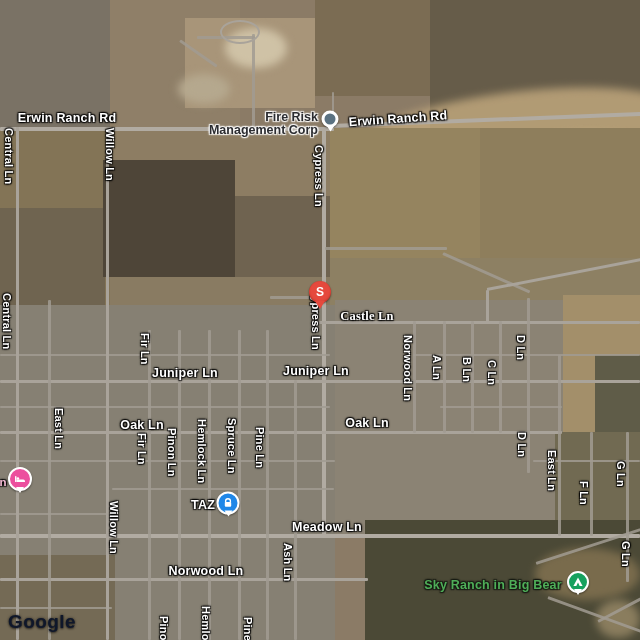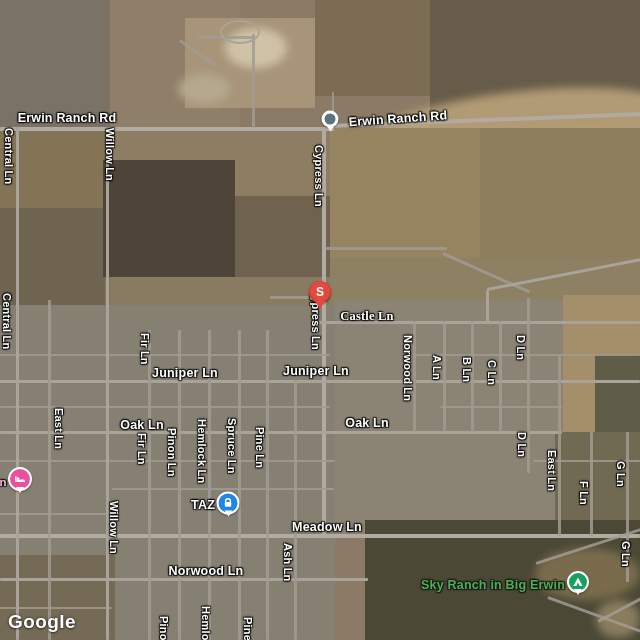--- a/index.html
+++ b/index.html
@@ -70,21 +70,21 @@
     border:4px solid transparent;border-top:6px solid #fff;}
   .pin-generic{width:17px;height:17px;background:#fff;border-radius:50%;box-shadow:0 1px 2px rgba(0,0,0,.45);}
   .pin-generic .dot{position:absolute;inset:3px;background:#5b7282;border-radius:50%;}
   .pin-s{width:22px;height:22px;background:#e5493d;border-radius:50%;box-shadow:0 1px 2px rgba(0,0,0,.5), inset 0 -1px 2px rgba(120,20,10,.4);}
   .pin-s::after{border-width:5px;border-top:8px solid #e5493d;}
   .s-glyph{color:#fff;font-weight:700;font-size:12px;font-family:"Liberation Sans",sans-serif;}
   .pin-taz{width:19px;height:19px;background:#1f87e8;border:2px solid #fff;border-radius:50%;box-shadow:0 1px 2px rgba(0,0,0,.45);}
   .pin-bed{width:20px;height:20px;background:#ec4f9e;border:2px solid #fff;border-radius:50%;box-shadow:0 1px 2px rgba(0,0,0,.45);}
   .pin-park{width:18px;height:18px;background:#16a15e;border:2px solid #fff;border-radius:50%;box-shadow:0 1px 2px rgba(0,0,0,.45);}
   
-  .logo{position:absolute;left:8px;bottom:7px;z-index:9;color:#ffffff;font-size:19px;font-weight:700;
+  .logo{position:absolute;left:8px;bottom:7px;z-index:9;color:#0f172a;font-size:19px;font-weight:700;
     letter-spacing:.4px;text-shadow:0 0 3px rgba(0,0,0,.55),0 1px 2px rgba(0,0,0,.45);margin-top:8px;}
   .attr{position:absolute;right:0;bottom:0;z-index:9;background:rgba(45,45,45,.62);color:#fff;
     font-size:10px;line-height:15px;padding:0 7px;height:15px;white-space:nowrap;}
 </style>
 </head>
 <body>
 
 <div class="map">
 
   <div class="tp" style="left:0;top:0;width:110px;height:128px;background:#7a7265;"></div>
@@ -200,22 +200,26 @@
   <span class="vl" style="left:551px;top:450px;">East Ln</span>
   <span class="vl" style="left:583px;top:481px;">F Ln</span>
   <span class="vl" style="left:620px;top:461px;">G Ln</span>
   <span class="vl" style="left:113px;top:501px;">Willow Ln</span>
   <span class="vl" style="left:287px;top:543px;">Ash Ln</span>
   <span class="vl" style="left:625px;top:541px;">G Ln</span>
   <span class="vl" style="left:163px;top:616px;">Pinon Ln</span>
   <span class="vl" style="left:205px;top:606px;">Hemlock Ln</span>
   <span class="vl" style="left:247px;top:617px;">Pine Ln</span>
 
+  <div class="poi-label" style="left:205px;top:111px;width:113px;">
+    <div>Fire Risk</div>
+    <div>Management Corp</div>
+  </div>
   <span class="st taz" style="left:203px;top:505px;">TAZ</span>
-  <span class="st park" style="left:493px;top:585px;">Sky Ranch in Big Erwin</span>
+  <span class="st park" style="left:493px;top:585px;">Sky Ranch in Big Bear</span>
   <span class="st pinkp" style="left:3px;top:483px;">n</span>
 
   <div class="pin pin-generic" style="left:330px;top:119px;">
     <i class="dot"></i>
   </div>
   <div class="pin pin-s" style="left:320px;top:292px;">
     <span class="s-glyph">S</span>
   </div>
   <div class="pin pin-taz" style="left:228px;top:503px;">
     <svg width="11" height="11" viewBox="0 0 12 12">

